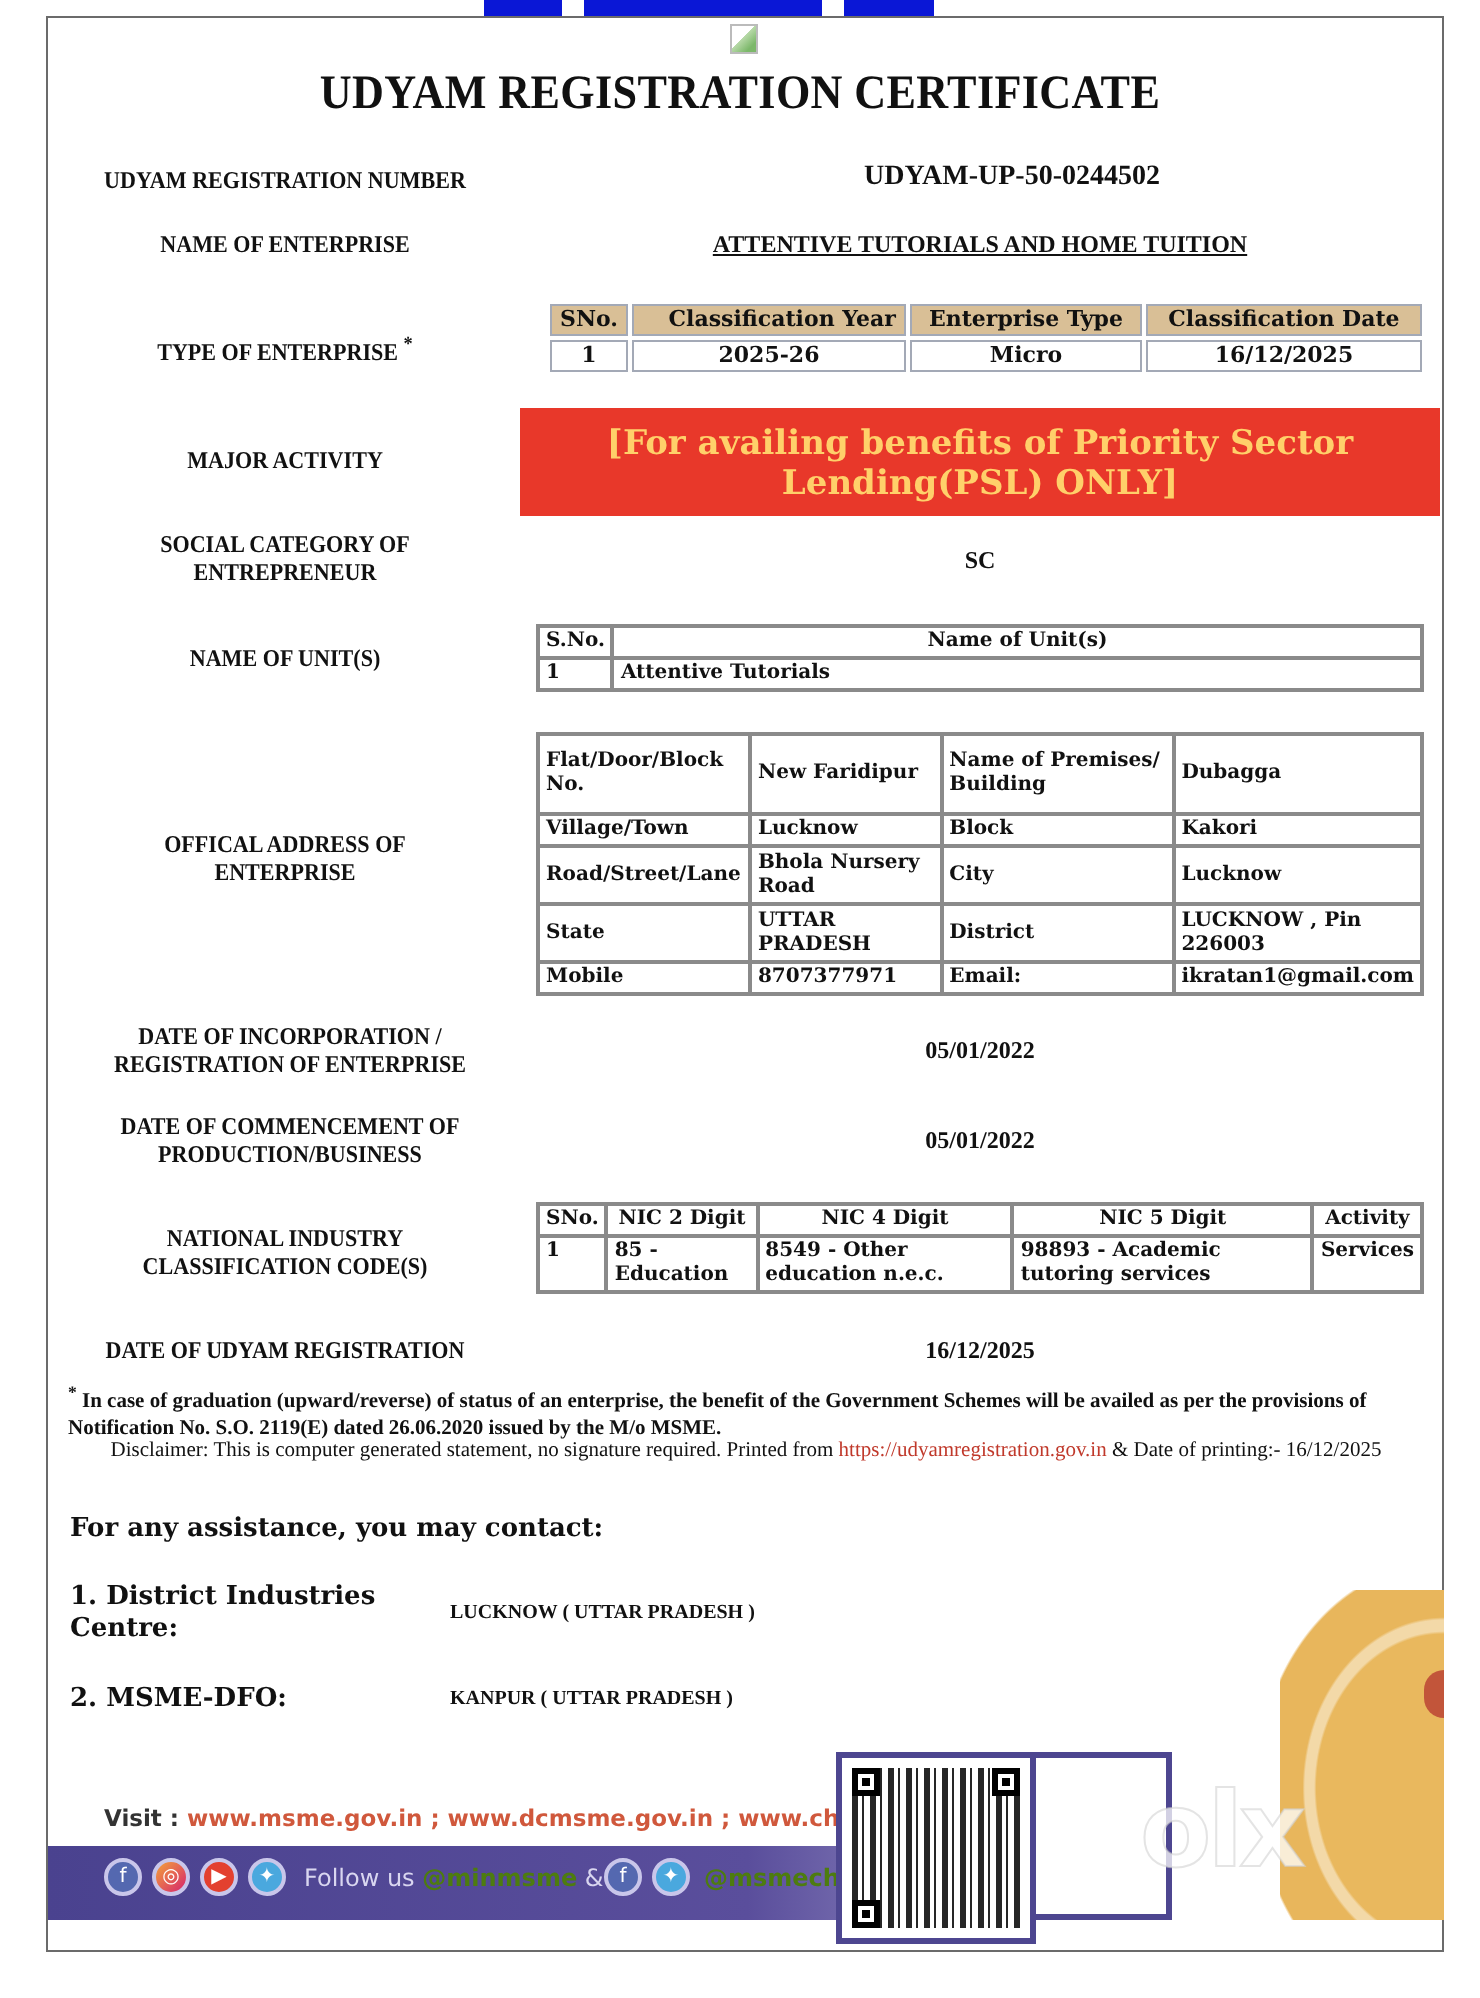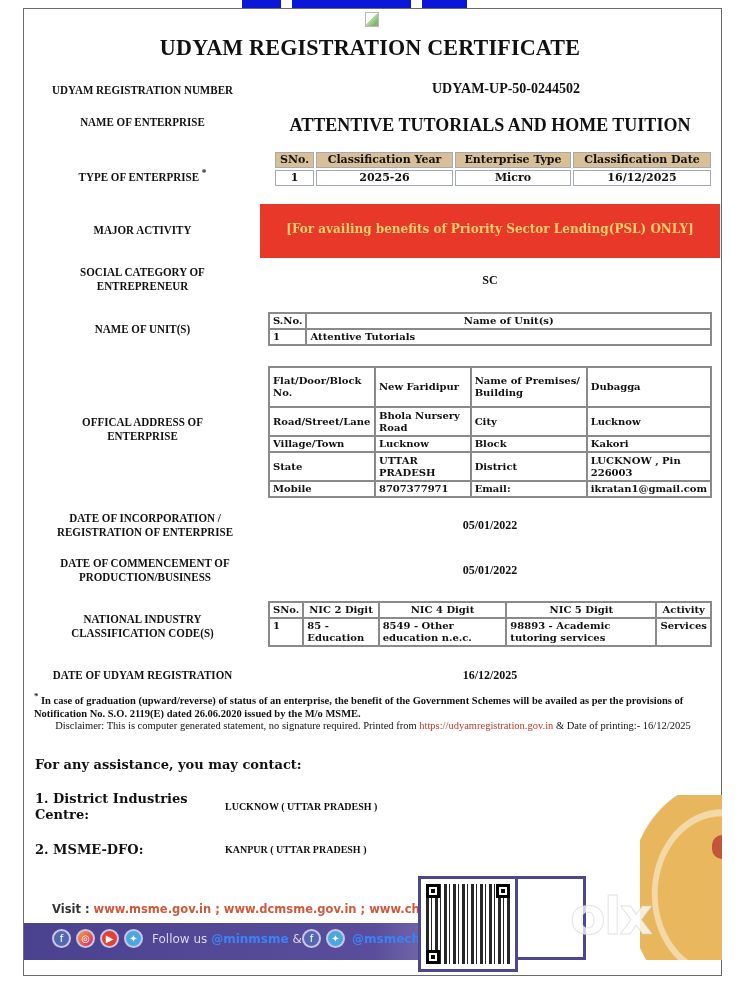--- a/index.html
+++ b/index.html
@@ -10,35 +10,35 @@
   .title { position:absolute; left:0; width:740px; top:34px; text-align:center; font-family:"Liberation Serif", serif; font-weight:bold; font-size:24px; letter-spacing:0.2px; transform:scaleX(0.92); }
   .lbl { position:absolute; font-family:"Liberation Serif", serif; font-weight:bold; font-size:12px; text-align:center; line-height:14px; transform:scaleX(0.92); }
   .val { position:absolute; font-family:"Liberation Serif", serif; font-weight:bold; text-align:center; }
   table { border-collapse:separate; border-spacing:2px; font-family:"DejaVu Serif", serif; font-weight:bold; }
   td, th { border:1px solid #8a8a8a; padding:1px 3px; font-size:10px; line-height:12px; }
   .cls-table { position:absolute; left:273px; top:150px; }
   .cls-table th { background:#d9bf96; border-color:#a3a9b6; font-size:11px; padding:1px 4px; }
   .cls-table td { text-align:center; font-size:11px; border-color:#a3a9b6; }
   .banner { position:absolute; left:260px; top:204px; width:460px; height:54px; background:#e8382a; text-align:center; color:#ffd06a; font-family:"DejaVu Serif", serif; font-weight:bold; }
   .banner .big { font-size:16px; margin-top:8px; }
-  .banner .small { font-size:12px; margin-top:18px; }
+  .banner .small { font-size:17px; margin-top:8px; }
   .grid-table { position:absolute; border-spacing:0; border:1px solid #8a8a8a; }
   .grid-table td, .grid-table th { border:1px solid #8a8a8a; }
   .footnote { position:absolute; left:34px; top:690px; width:690px; font-family:"Liberation Serif", serif; font-weight:bold; font-size:10.5px; line-height:13px; }
   .disclaimer { position:absolute; left:26px; top:719px; width:694px; text-align:center; font-family:"Liberation Serif", serif; font-size:10.5px; line-height:13px; }
   .disclaimer .link { color:#c0392b; }
   .assist { position:absolute; left:35px; top:757px; font-family:"DejaVu Serif", serif; font-weight:bold; font-size:13px; }
   .contact-lbl { position:absolute; left:35px; font-family:"DejaVu Serif", serif; font-weight:bold; font-size:13px; line-height:16px; }
   .contact-val { position:absolute; left:225px; font-family:"Liberation Serif", serif; font-weight:bold; font-size:10px; }
   .visit { position:absolute; left:52px; top:902px; font-family:"DejaVu Sans", sans-serif; font-weight:bold; font-size:11.5px; color:#333; white-space:nowrap; }
   .visit .url { color:#d0583c; }
   .purple { position:absolute; left:24px; top:923px; width:500px; height:37px; background:linear-gradient(90deg,#4a428f,#5a4e9c 70%,#9d97c8 100%); }
   .social { position:absolute; top:929px; width:19px; height:19px; border-radius:50%; border:2px solid #c9c6ea; box-sizing:border-box; color:#fff; font-family:"DejaVu Sans", sans-serif; font-size:10px; line-height:15px; text-align:center; }
   .follow { position:absolute; top:932px; font-family:"DejaVu Sans", sans-serif; font-size:12px; color:#d9d6f0; white-space:nowrap; }
-  .follow b { color:#3b82f6; }
+  .follow b { color:#4d7c0f; }
   .qr { position:absolute; left:418px; top:876px; width:100px; height:96px; border:3px solid #4d4690; background:#fff; box-sizing:border-box; }
   .qr-inner { position:absolute; left:5px; top:5px; width:84px; height:80px;
     background:
       repeating-linear-gradient(90deg, rgba(0,0,0,0.85) 0 3px, transparent 3px 5px, rgba(0,0,0,0.85) 5px 6px, transparent 6px 9px),
       repeating-linear-gradient(0deg, rgba(255,255,255,0.7) 0 2px, transparent 2px 5px, rgba(255,255,255,0.6) 5px 6px, transparent 6px 8px);
   }
   .qr-eye { position:absolute; width:14px; height:14px; border:3px solid #000; background:#fff; box-sizing:border-box; }
   .qr-eye::after { content:""; position:absolute; left:2px; top:2px; width:4px; height:4px; background:#000; }
   .qr-box2 { position:absolute; left:514px; top:876px; width:72px; height:84px; border:3px solid #4d4690; border-left:none; box-sizing:border-box; background:#fff; }
   .deco { position:absolute; left:640px; top:795px; width:82px; height:165px; background:radial-gradient(ellipse at 100% 60%, #e9b85e 0 55%, #f3d9a8 56% 60%, #e8b65c 61% 80%, transparent 81%); }
@@ -55,31 +55,31 @@
 <div class="frame"></div>
 
 <div class="broken-img"></div>
 
 <div class="title">UDYAM REGISTRATION CERTIFICATE</div>
 
 <div class="lbl" style="left:30px;top:83px;width:225px;">UDYAM REGISTRATION NUMBER</div>
 <div class="val" style="left:276px;top:81px;width:460px;font-size:14px;">UDYAM-UP-50-0244502</div>
 
 <div class="lbl" style="left:30px;top:115px;width:225px;">NAME OF ENTERPRISE</div>
-<div class="val" style="left:260px;top:115px;width:460px;font-size:18px;">ATTENTIVE TUTORIALS AND HOME TUITION</div>
+<div class="val" style="left:260px;top:115px;width:460px;font-size:12px;text-decoration:underline;">ATTENTIVE TUTORIALS AND HOME TUITION</div>
 
 <div class="lbl" style="left:30px;top:166px;width:225px;">
   <span>TYPE OF ENTERPRISE</span>
   <sup>*</sup>
 </div>
 <table class="cls-table">
   <tbody>
       <tr>
     <th style="width:26px;">SNo.</th>
-    <th style="width:127px;">Classification Year</th>
+    <th style="width:127px;text-align:right;">Classification Year</th>
     <th style="width:106px;">Enterprise Type</th>
     <th style="width:128px;">Classification Date</th>
   </tr>
   <tr>
     <td>1</td>
     <td>2025-26</td>
     <td>Micro</td>
     <td>16/12/2025</td>
   </tr>
 </tbody>
@@ -109,31 +109,31 @@
 
 <div class="lbl" style="left:60px;top:415px;width:165px;">OFFICAL ADDRESS OF ENTERPRISE</div>
 <table class="grid-table" style="left:268px;top:366px;width:444px;">
   <tbody>
       <tr style="height:40px;">
     <td style="width:98px;">Flat/Door/Block No.</td>
     <td style="width:89px;">New Faridipur</td>
     <td style="width:112px;">Name of Premises/ Building</td>
     <td>Dubagga</td>
   </tr>
+  <tr style="height:16px;">
+    <td>Village/Town</td>
+    <td>Lucknow</td>
+    <td>Block</td>
+    <td>Kakori</td>
+  </tr>
   <tr style="height:29px;">
     <td>Road/Street/Lane</td>
     <td>Bhola Nursery Road</td>
     <td>City</td>
     <td>Lucknow</td>
-  </tr>
-  <tr style="height:16px;">
-    <td>Village/Town</td>
-    <td>Lucknow</td>
-    <td>Block</td>
-    <td>Kakori</td>
   </tr>
   <tr style="height:29px;">
     <td>State</td>
     <td>UTTAR PRADESH</td>
     <td>District</td>
     <td>LUCKNOW , Pin 226003</td>
   </tr>
   <tr style="height:16px;">
     <td>Mobile</td>
     <td>8707377971</td>

